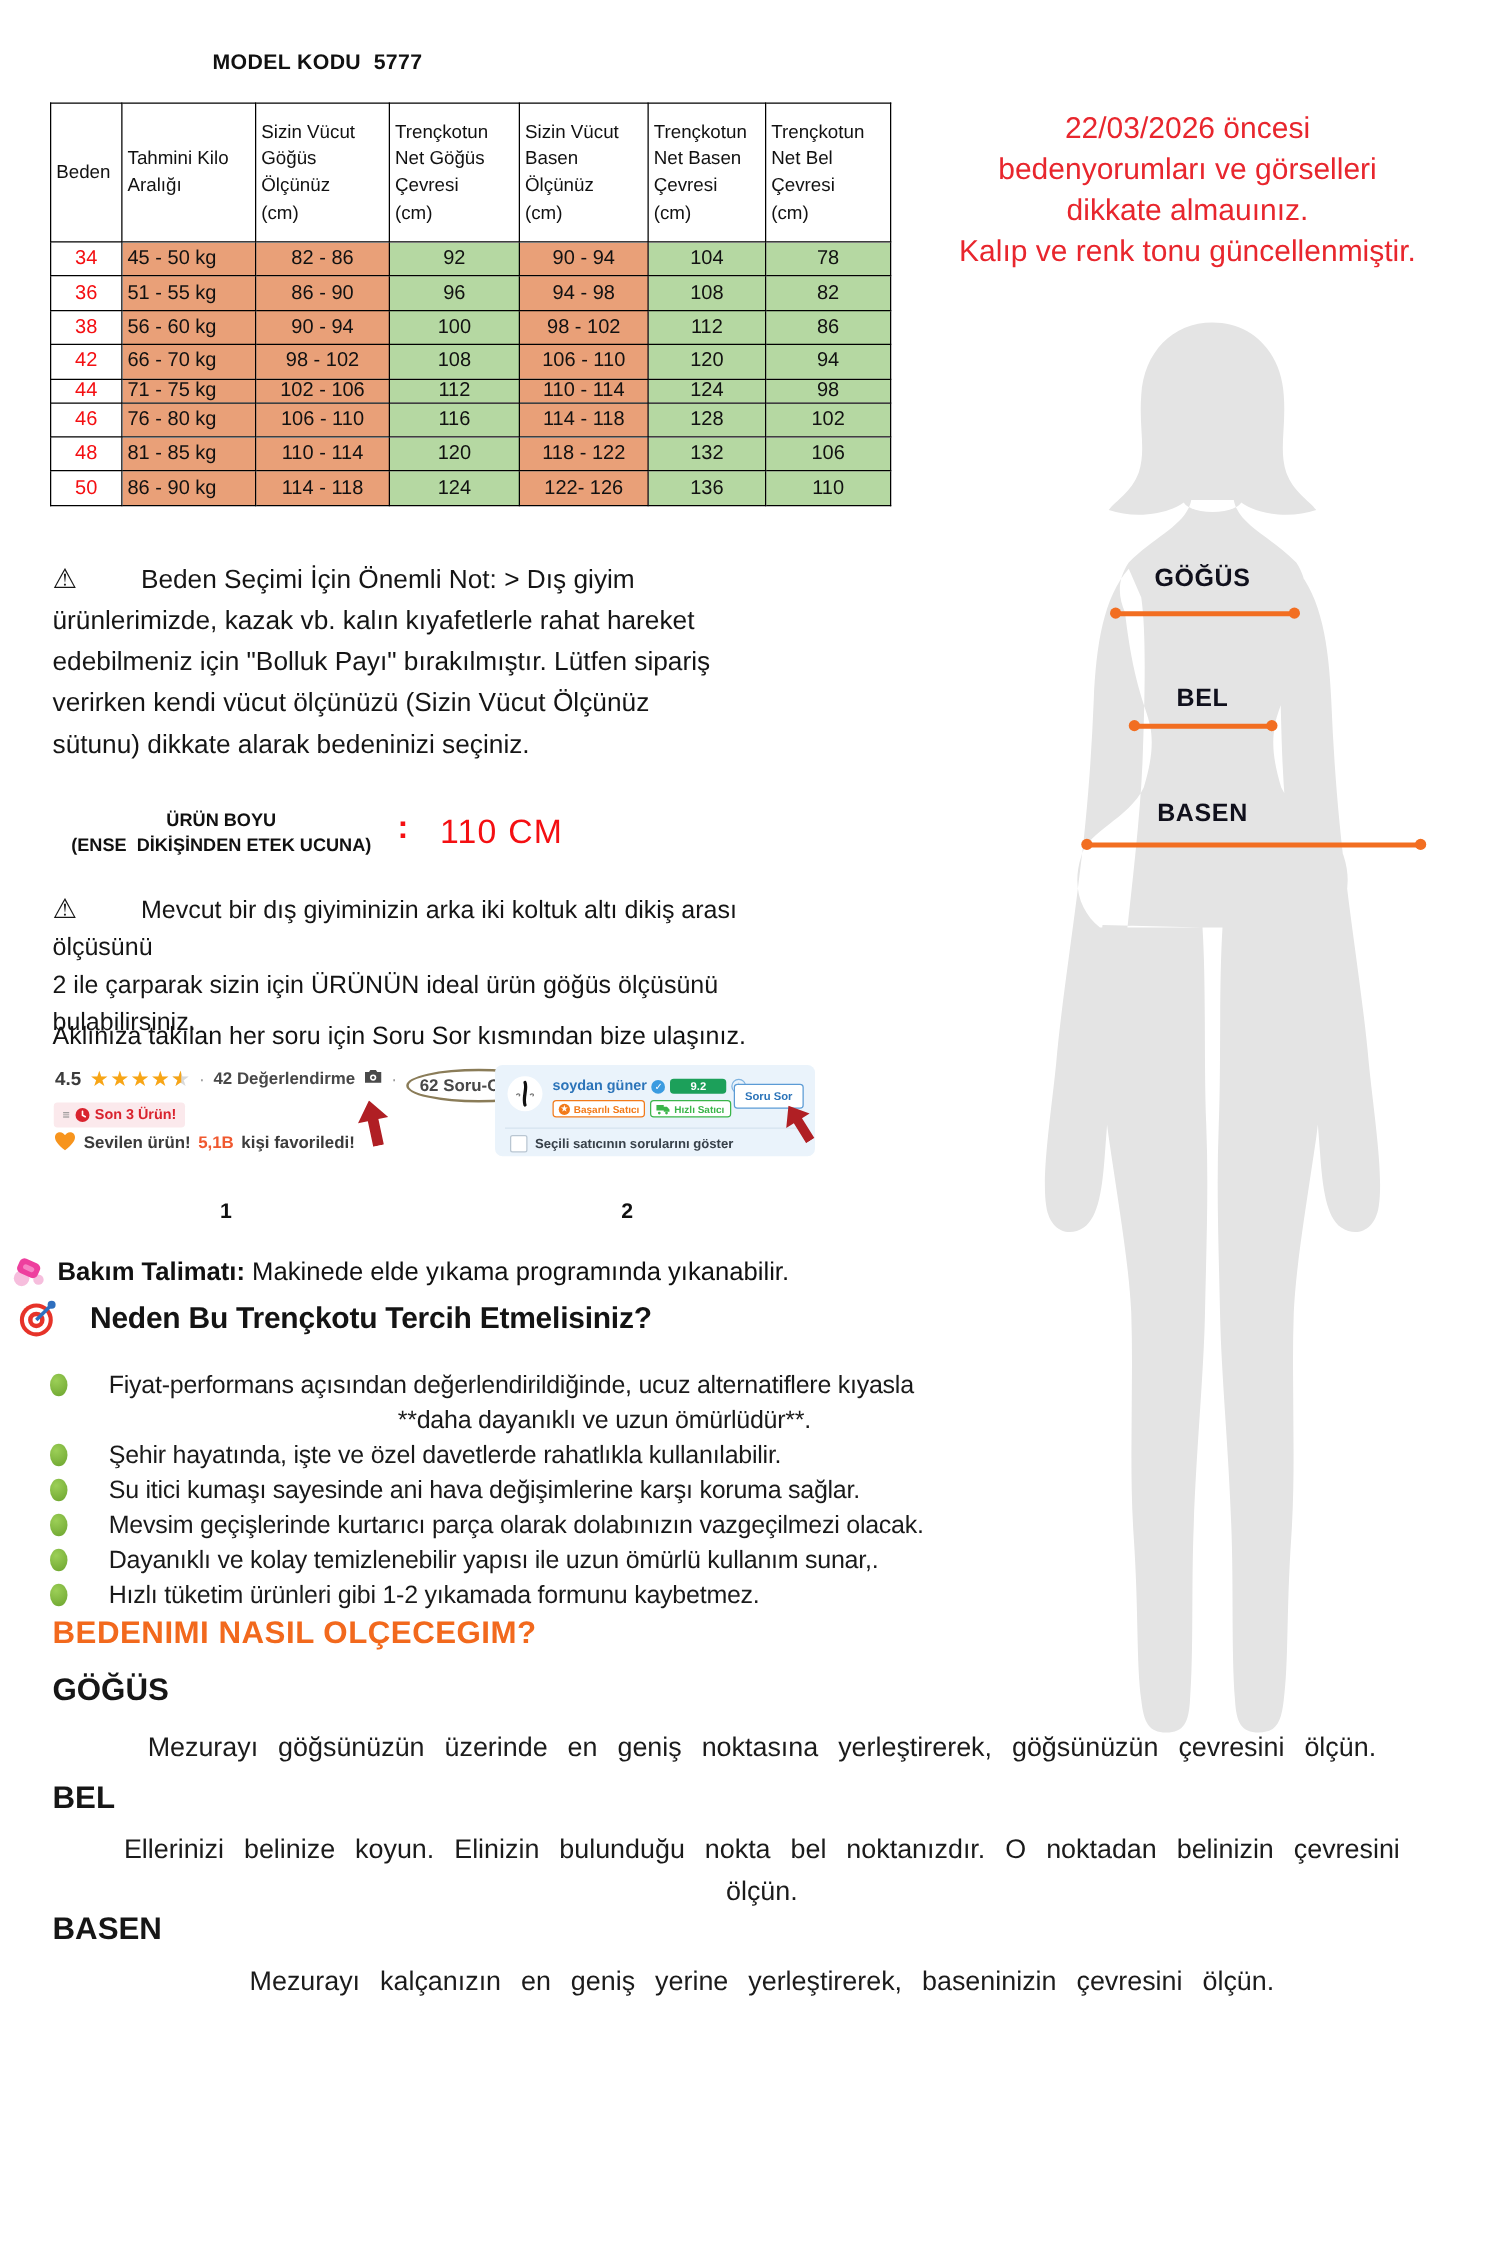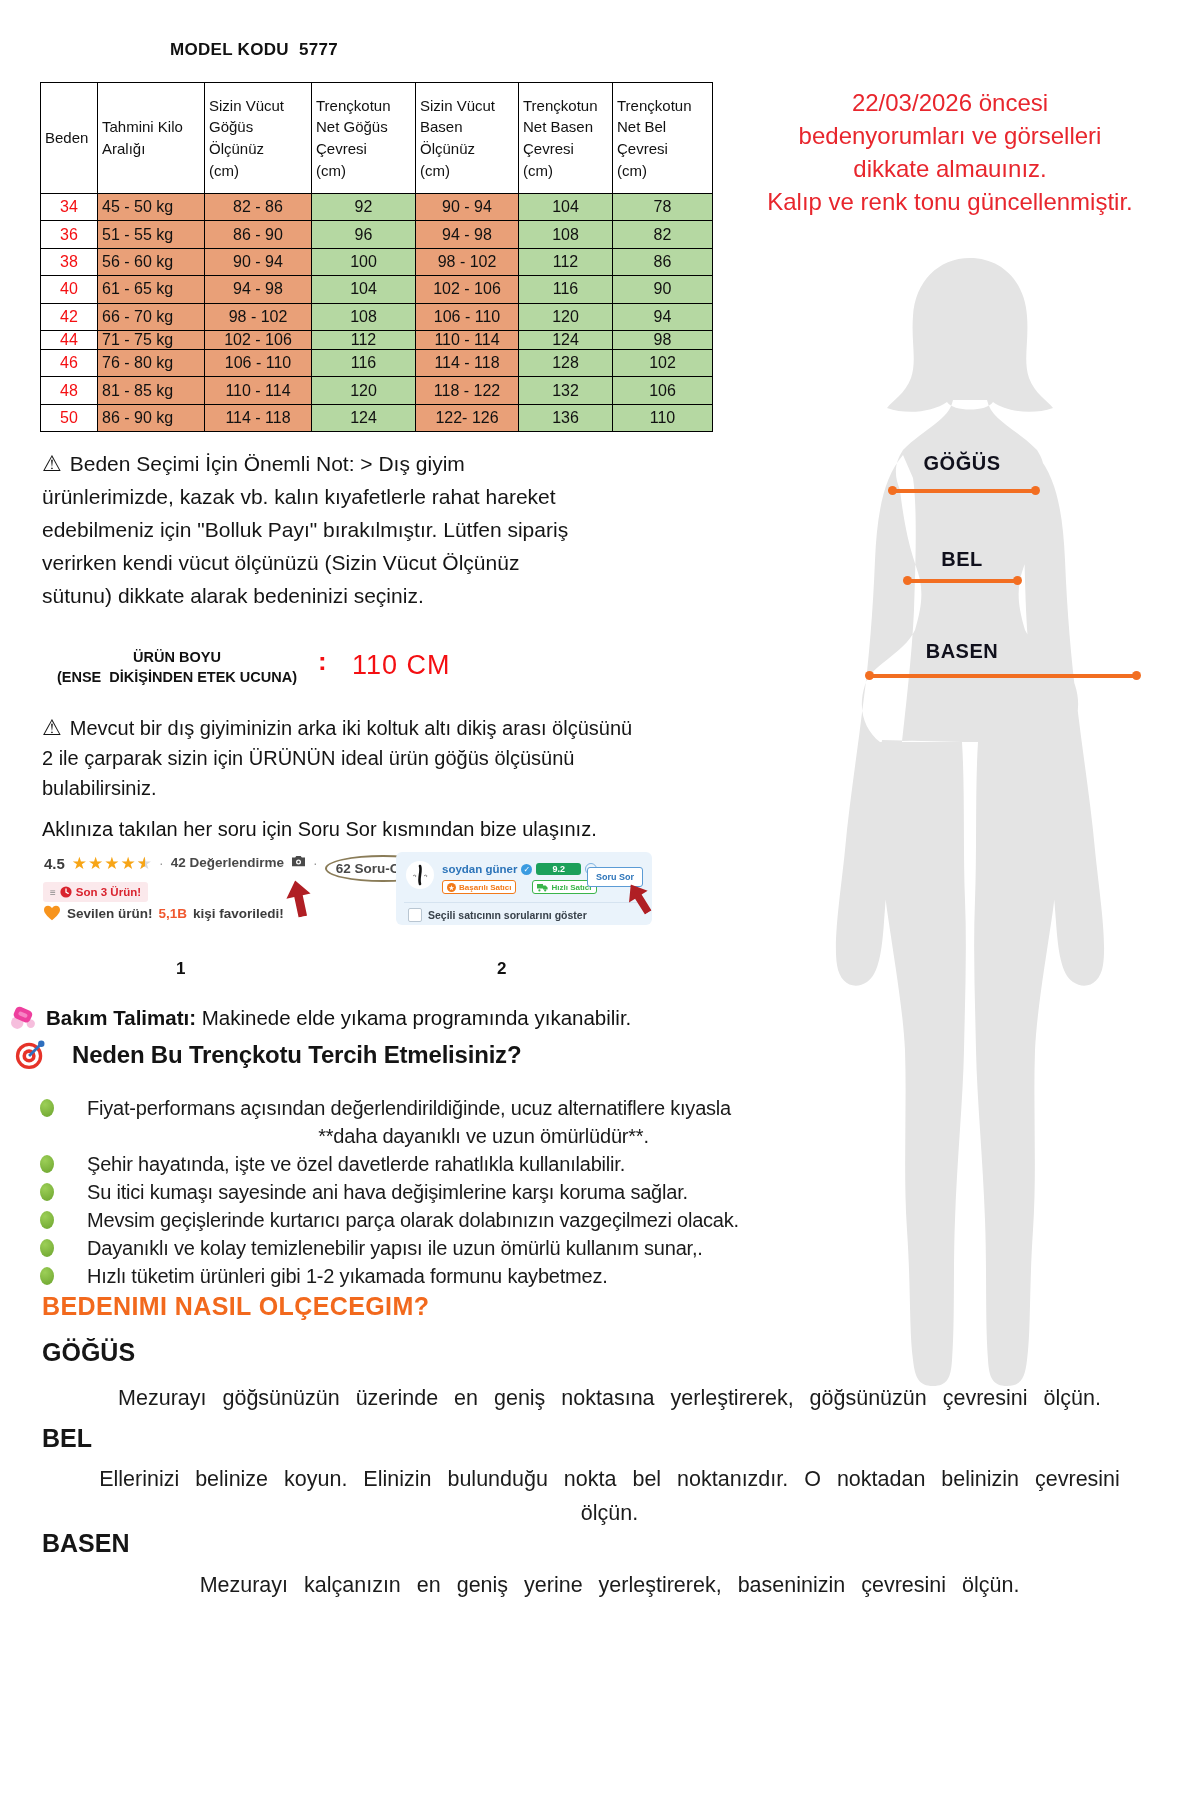--- a/index.html
+++ b/index.html
@@ -35,21 +35,21 @@
   .diag-line::before { left:-2px; } .diag-line::after { right:-2px; }
   #line-gogus { left:890px; top:489px; width:148px; }
   #line-bel   { left:905px; top:579px; width:115px; }
   #line-basen { left:867px; top:674px; width:272px; }
 
   
   .warning { position:absolute; color:#151515; z-index:3; }
   #warning1 { left:42px; top:447px; width:585px; font-size:21px; line-height:33px; }
   #warning2 { left:42px; top:713px; width:610px; font-size:20px; line-height:30px; }
   .wicon { font-family:"DejaVu Sans", sans-serif; font-size:22px; margin-right:8px; }
-  .wtext { white-space:pre-line; }
+  .wtext { white-space:pre-line;margin-left:43px; }
   #contact { position:absolute; left:42px; top:818px; font-size:20px; }
 
   
   #ub-l1 { position:absolute; left:62px;  top:649px; width:230px; text-align:center; font-size:14.5px; font-weight:600; }
   #ub-l2 { position:absolute; left:34px;  top:669px; width:286px; text-align:center; font-size:14.5px; font-weight:600; white-space:pre; }
   #ub-colon { position:absolute; left:318px; top:646px; font-size:26px; color:#f40f12; font-weight:700; }
   #ub-value { position:absolute; left:352px; top:650px; font-size:27px; color:#f40f12; font-weight:500; letter-spacing:1px; }
 
   
   #rate-row { position:absolute; left:44px; top:855px; display:flex; gap:7px; z-index:3; }
@@ -77,21 +77,21 @@
   #seller-box { position:absolute; left:396px; top:852px; width:256px; height:73px;
                 background:#eaf3fb; border-radius:6px; z-index:3; }
   .avatar { position:absolute; left:10px; top:9px; width:28px; height:28px; border-radius:50%; background:#fff; }
   .sname-row { position:absolute; left:46px; top:11px; display:flex; align-items:center; gap:4px; }
   .sname { font-size:11.5px; font-weight:700; color:#2c74b9; }
   .vcheck { width:11px; height:11px; border-radius:50%; background:#3b9be0; color:#fff; font-size:8px;
             display:flex; align-items:center; justify-content:center; }
   .score-badge { background:#1ca05a; color:#fff; font-size:9px; font-weight:700; border-radius:3px; padding:1px 16px; }
   .info-ic { width:10px; height:10px; border-radius:50%; border:1px solid #7fb3e0; color:#7fb3e0;
              font-size:7px; display:flex; align-items:center; justify-content:center; }
-  .sbadge-row { position:absolute; left:46px; top:28px; display:flex; gap:16px; }
+  .sbadge-row { position:absolute; left:46px; top:28px; display:flex; gap:4px; }
   .sbadge { display:flex; align-items:center; gap:3px; font-size:8px; font-weight:700;
             border-radius:3px; padding:1.5px 4px; background:#fff; white-space:nowrap; }
   .sb-orange { border:1px solid #f27a1a; color:#f27a1a; }
   .sb-green  { border:1px solid #3bb54a; color:#3bb54a; }
   .medal { width:9px; height:9px; border-radius:50%; background:#f27a1a; color:#fff; font-size:6px;
            display:flex; align-items:center; justify-content:center; }
   .ask-btn { position:absolute; right:9px; top:15px; background:#fff; border:1px solid #5b9bd5;
              border-radius:3px; color:#2c74b9; font-size:9px; font-weight:700; padding:4px 8px; cursor:pointer;
              font-family:"Liberation Sans", sans-serif; }
   .sdivider { position:absolute; left:8px; right:8px; top:50px; height:1px; background:#d5e3f0; }
@@ -188,29 +188,20 @@
         <tr style="height: 27.4px;">
           <td class="c-beden">38</td>
           <td class="c-salmon ta-left">56 - 60 kg</td>
           <td class="c-salmon">90 - 94</td>
           <td class="c-green">100</td>
           <td class="c-salmon">98 - 102</td>
           <td class="c-green">112</td>
           <td class="c-green">86</td>
         </tr>
         <tr style="height: 27.4px;">
-          <td class="c-beden">40</td>
-          <td class="c-salmon ta-left">61 - 65 kg</td>
-          <td class="c-salmon">94 - 98</td>
-          <td class="c-green">104</td>
-          <td class="c-salmon">102 - 106</td>
-          <td class="c-green">116</td>
-          <td class="c-green">90</td>
-        </tr>
-        <tr style="height: 27.4px;">
           <td class="c-beden">42</td>
           <td class="c-salmon ta-left">66 - 70 kg</td>
           <td class="c-salmon">98 - 102</td>
           <td class="c-green">108</td>
           <td class="c-salmon">106 - 110</td>
           <td class="c-green">120</td>
           <td class="c-green">94</td>
         </tr>
         <tr style="height: 19px;">
           <td class="c-beden">44</td>

